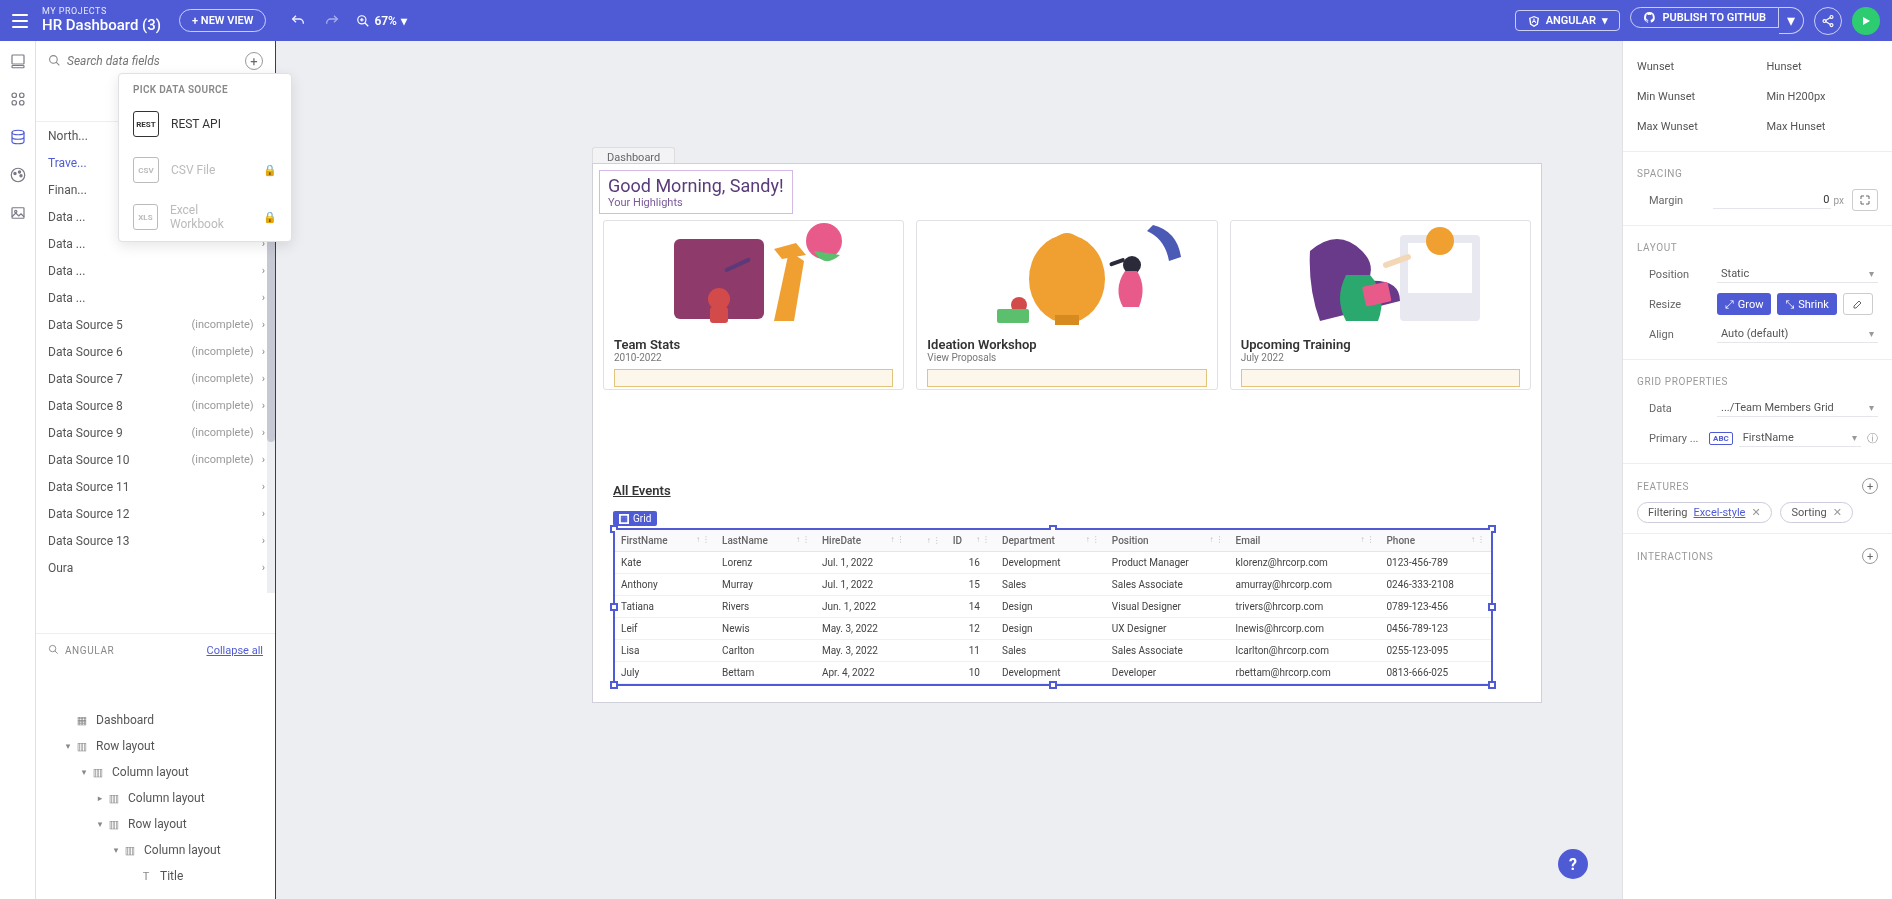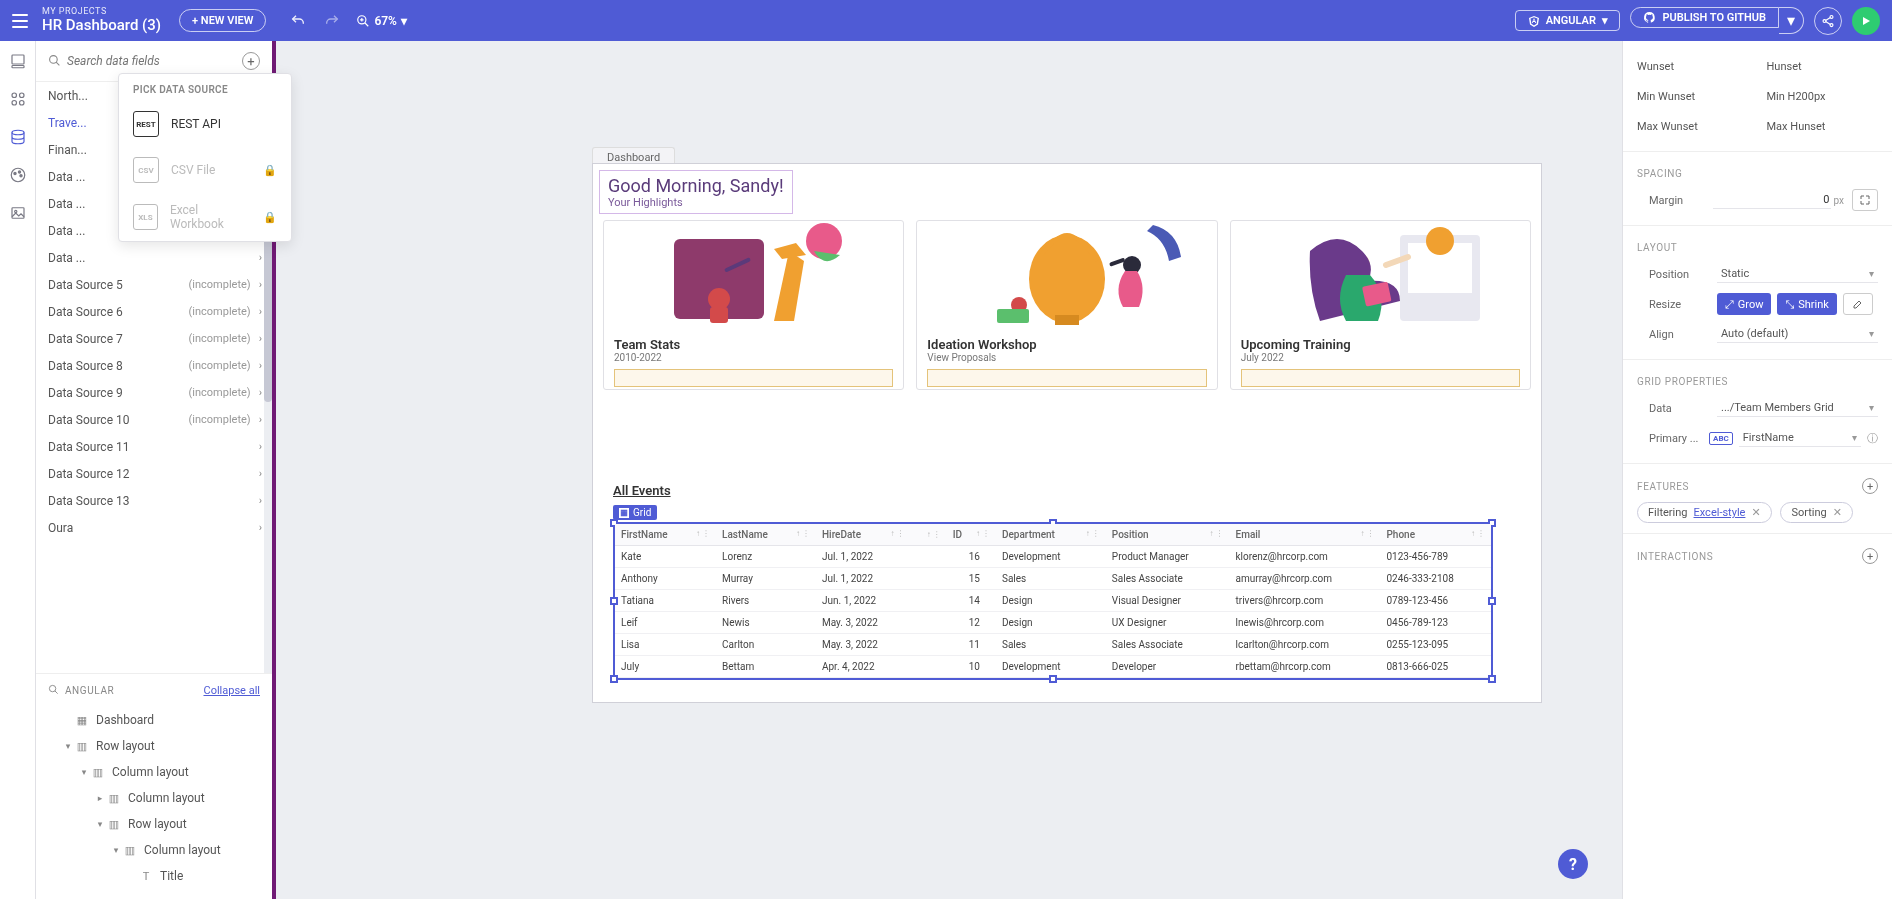--- a/index.html
+++ b/index.html
@@ -22,21 +22,21 @@
 .publish-group .main { border:1px solid rgba(255,255,255,.7); border-radius:16px 0 0 16px; padding:3px 12px; display:flex; align-items:center; gap:6px; font-size:11px; font-weight:600; cursor:pointer; }
 .publish-group .drop { border:1px solid rgba(255,255,255,.7); border-left:none; border-radius:0 16px 16px 0; padding:3px 8px; cursor:pointer; }
 .circ-btn { width:28px; height:28px; border-radius:50%; border:1px solid rgba(255,255,255,.7); display:flex; align-items:center; justify-content:center; cursor:pointer; }
 .play-btn { background:#2ecc71; border:none; }
 
 .main { display:flex; height:calc(100% - 41px); }
 .rail { width:36px; background:#fff; border-right:1px solid #e0e0e5; display:flex; flex-direction:column; align-items:center; padding-top:10px; gap:18px; }
 .rail .ritem { width:20px; height:20px; color:#7a7a85; cursor:pointer; display:flex; align-items:center; justify-content:center; }
 .rail .ritem.active { color:#4f5bd5; }
 
-.left-panel { width:240px; background:#fff; border-right:4px solid #701a75; display:flex; flex-direction:column; position:relative; }
+.left-panel { width:240px; background:#fff; border-right:1px solid #701a75; display:flex; flex-direction:column; position:relative;gap:40px; }
 .search-bar { height:40px; display:flex; align-items:center; padding:0 12px; color:#888; }
 .search-bar input { border:none; outline:none; flex:1; font-size:12px; font-style:italic; color:#888; margin-left:6px; }
 .search-bar .plus { width:18px; height:18px; border:1px solid #999; border-radius:50%; display:flex; align-items:center; justify-content:center; font-size:13px; color:#666; cursor:pointer; }
 .ds-list { flex:1; overflow:hidden; border-top:1px solid #eee; }
 .ds-row { display:flex; align-items:center; height:27px; padding:0 10px 0 12px; font-size:12px; color:#555; cursor:pointer; }
 .ds-row .label { flex:1; overflow:hidden; white-space:nowrap; text-overflow:ellipsis; }
 .ds-row .status { font-size:11px; color:#999; margin-right:8px; }
 .ds-row .chev { color:#888; font-size:11px; }
 .ds-row.active { color:#4f5bd5; }
 
@@ -61,21 +61,21 @@
 .greet-box h2 { font-size:18px; font-weight:400; color:#5a3b7a; }
 .greet-box p { font-size:11px; color:#7a5a9a; }
 .cards { display:flex; gap:12px; padding:6px 10px; }
 .card { flex:1; border:1px solid #e0e0e5; border-radius:3px; overflow:hidden; }
 .card-img { height:110px; display:flex; align-items:center; justify-content:center; overflow:hidden; }
 .card-body { padding:6px 10px; }
 .card-body h3 { font-size:13px; font-weight:600; color:#333; }
 .card-body p { font-size:10px; color:#777; }
 .card-foot { height:18px; border:1px solid #e4c37a; background:#fdf7eb; margin:0 10px 2px; }
 .sel-wrap { position:absolute; left:337px; top:442px; width:880px; }
-.all-events { font-size:13px; font-weight:600; color:#333; text-decoration:underline; margin-bottom:2px; }
+.all-events { font-size:13px; font-weight:600; color:#333; text-decoration:underline; margin-bottom:8px; }
 .sel-badge { display:inline-flex; align-items:center; gap:4px; background:#4f5bd5; color:#fff; font-size:10px; padding:2px 6px; border-radius:2px; margin-bottom:2px; }
 .sel-badge .sq { width:10px; height:10px; background:#fff; display:inline-flex; align-items:center; justify-content:center; color:#4f5bd5; font-size:8px; font-weight:700; }
 .grid-sel { border:2px solid #4f5bd5; background:#fff; position:relative; }
 .grid-sel .handle { width:8px; height:8px; background:#fff; border:2px solid #4f5bd5; position:absolute; }
 .h-tl{top:-5px;left:-5px} .h-tr{top:-5px;right:-5px} .h-bl{bottom:-5px;left:-5px} .h-br{bottom:-5px;right:-5px}
 .h-tm{top:-5px;left:50%;margin-left:-4px} .h-bm{bottom:-5px;left:50%;margin-left:-4px}
 .h-ml{left:-5px;top:50%;margin-top:-4px} .h-mr{right:-5px;top:50%;margin-top:-4px}
 .grid-table { width:100%; border-collapse:collapse; font-size:10px; color:#444; }
 .grid-table th { text-align:left; font-weight:500; color:#666; padding:5px 6px; border-bottom:1px solid #e5e5ea; background:#fafafc; position:relative; }
 .grid-table th .sort { float:right; color:#bbb; font-size:8px; }

